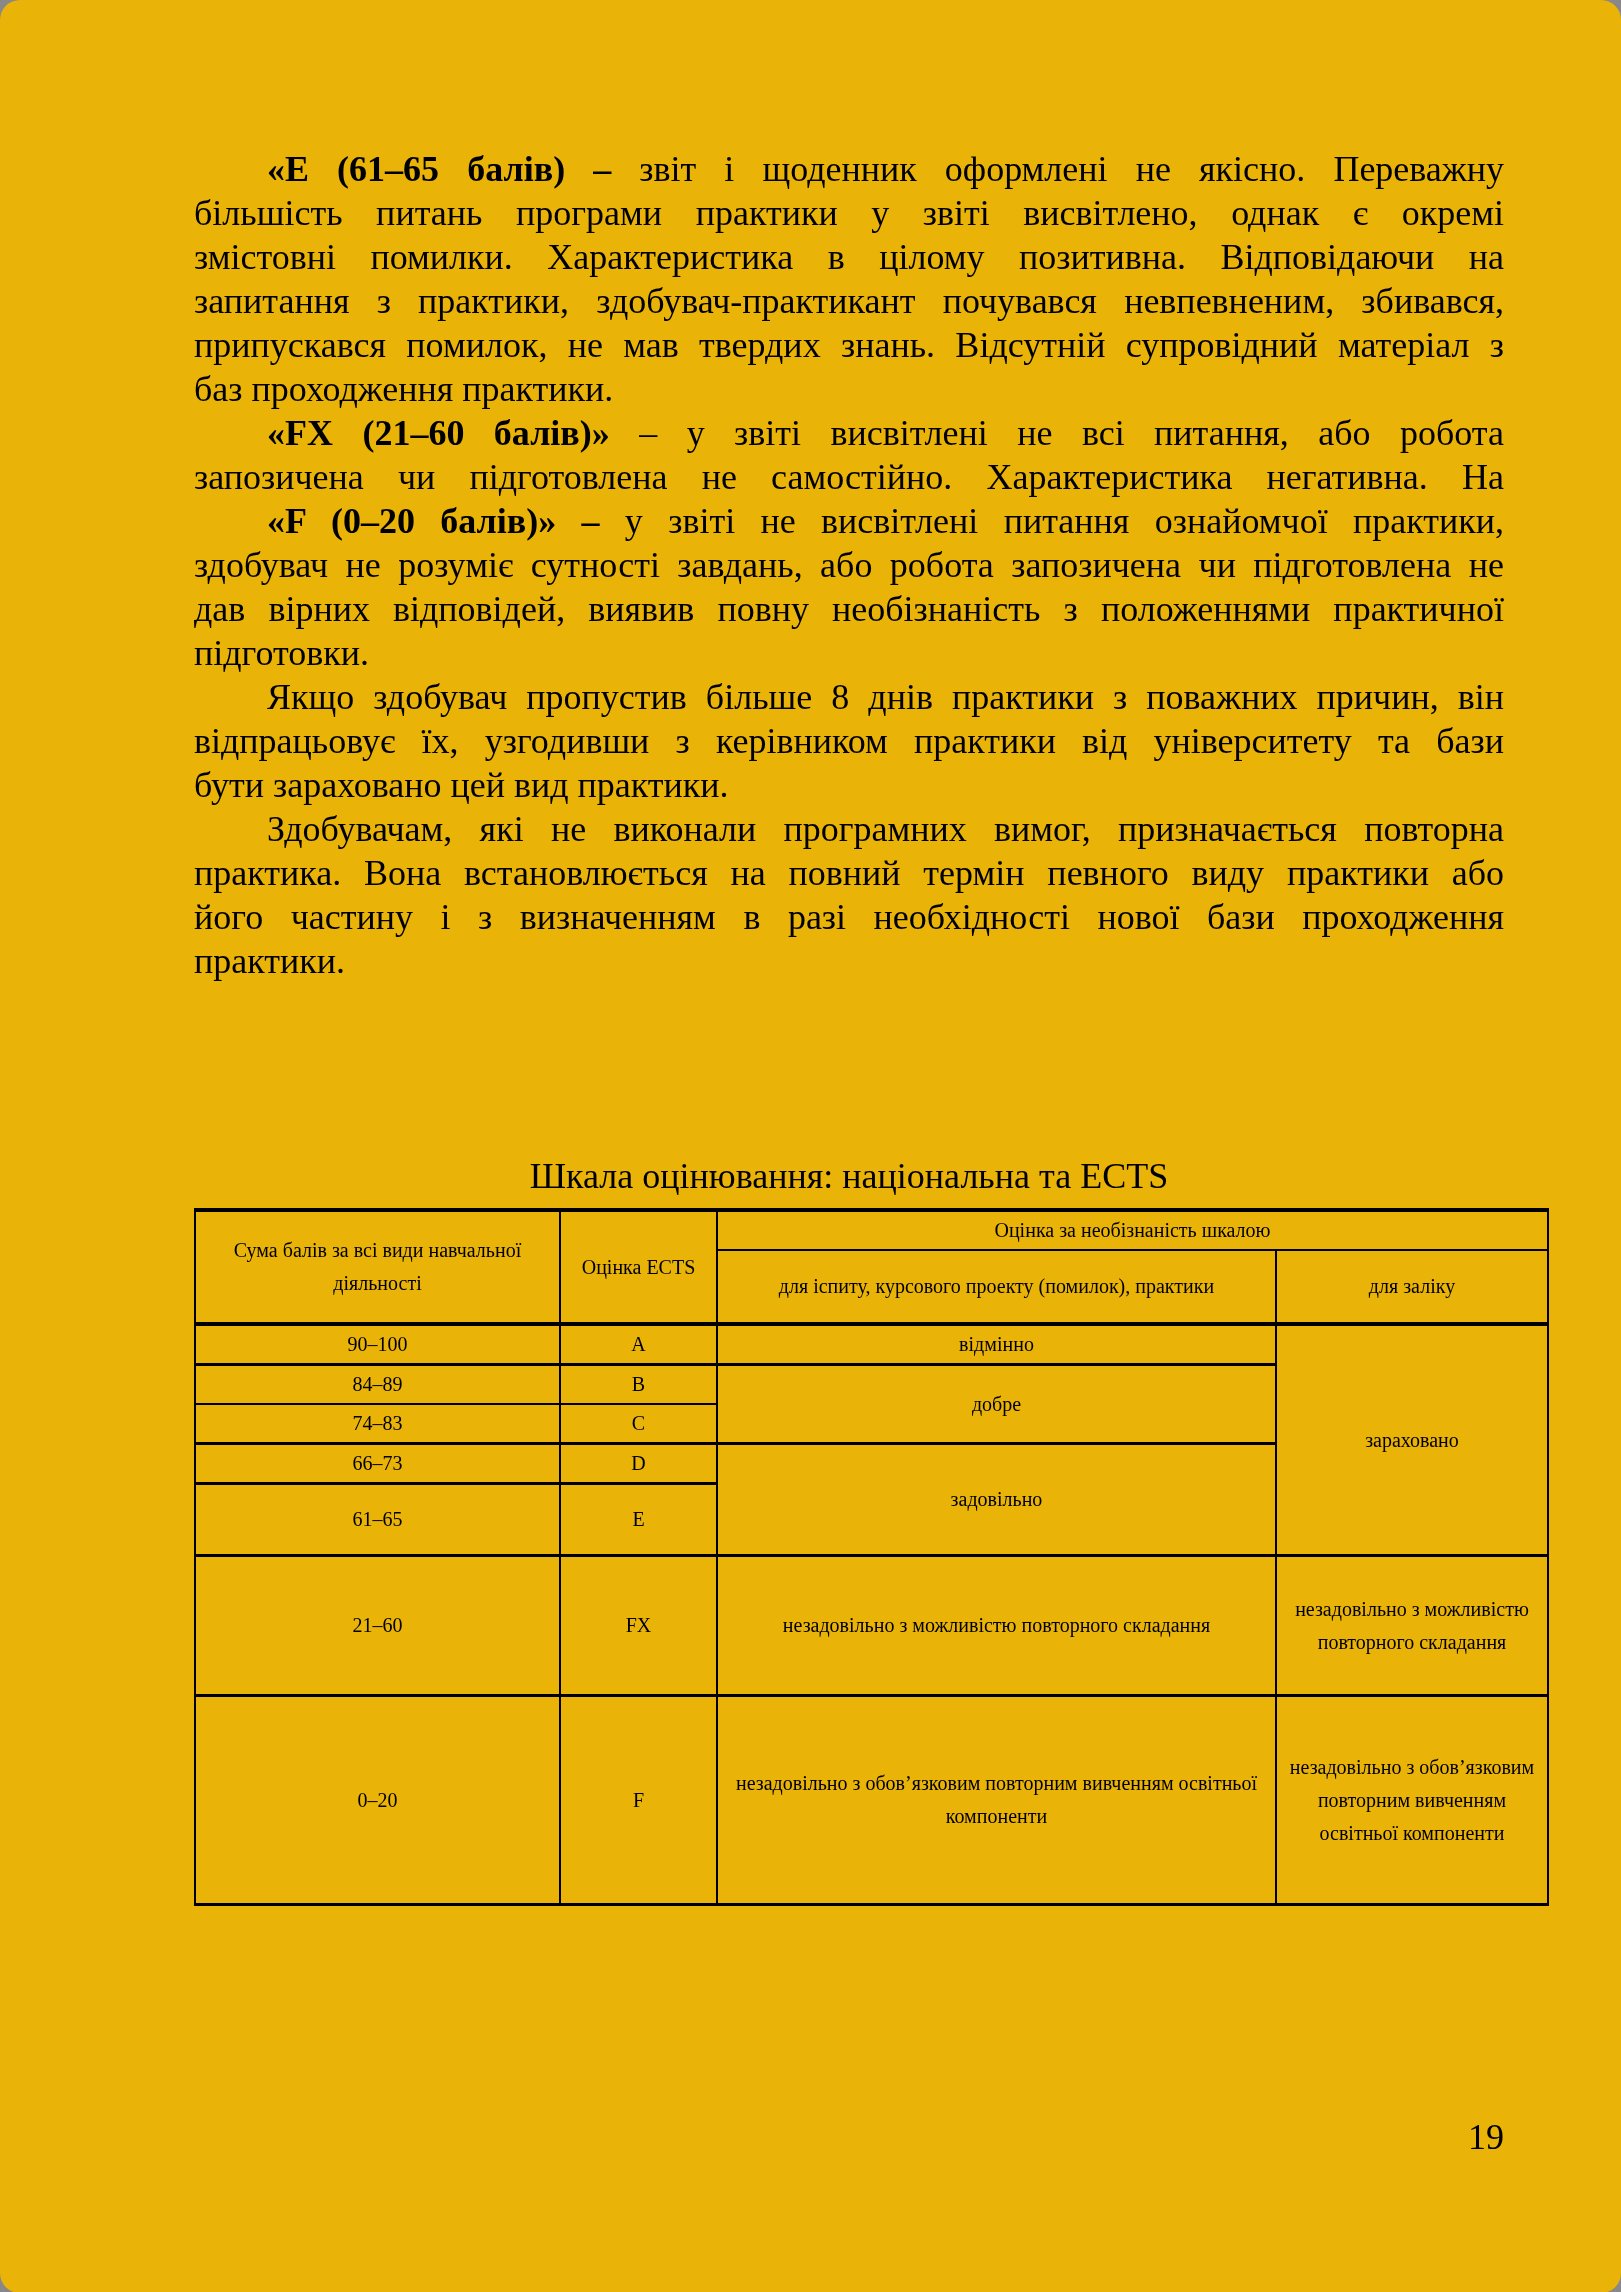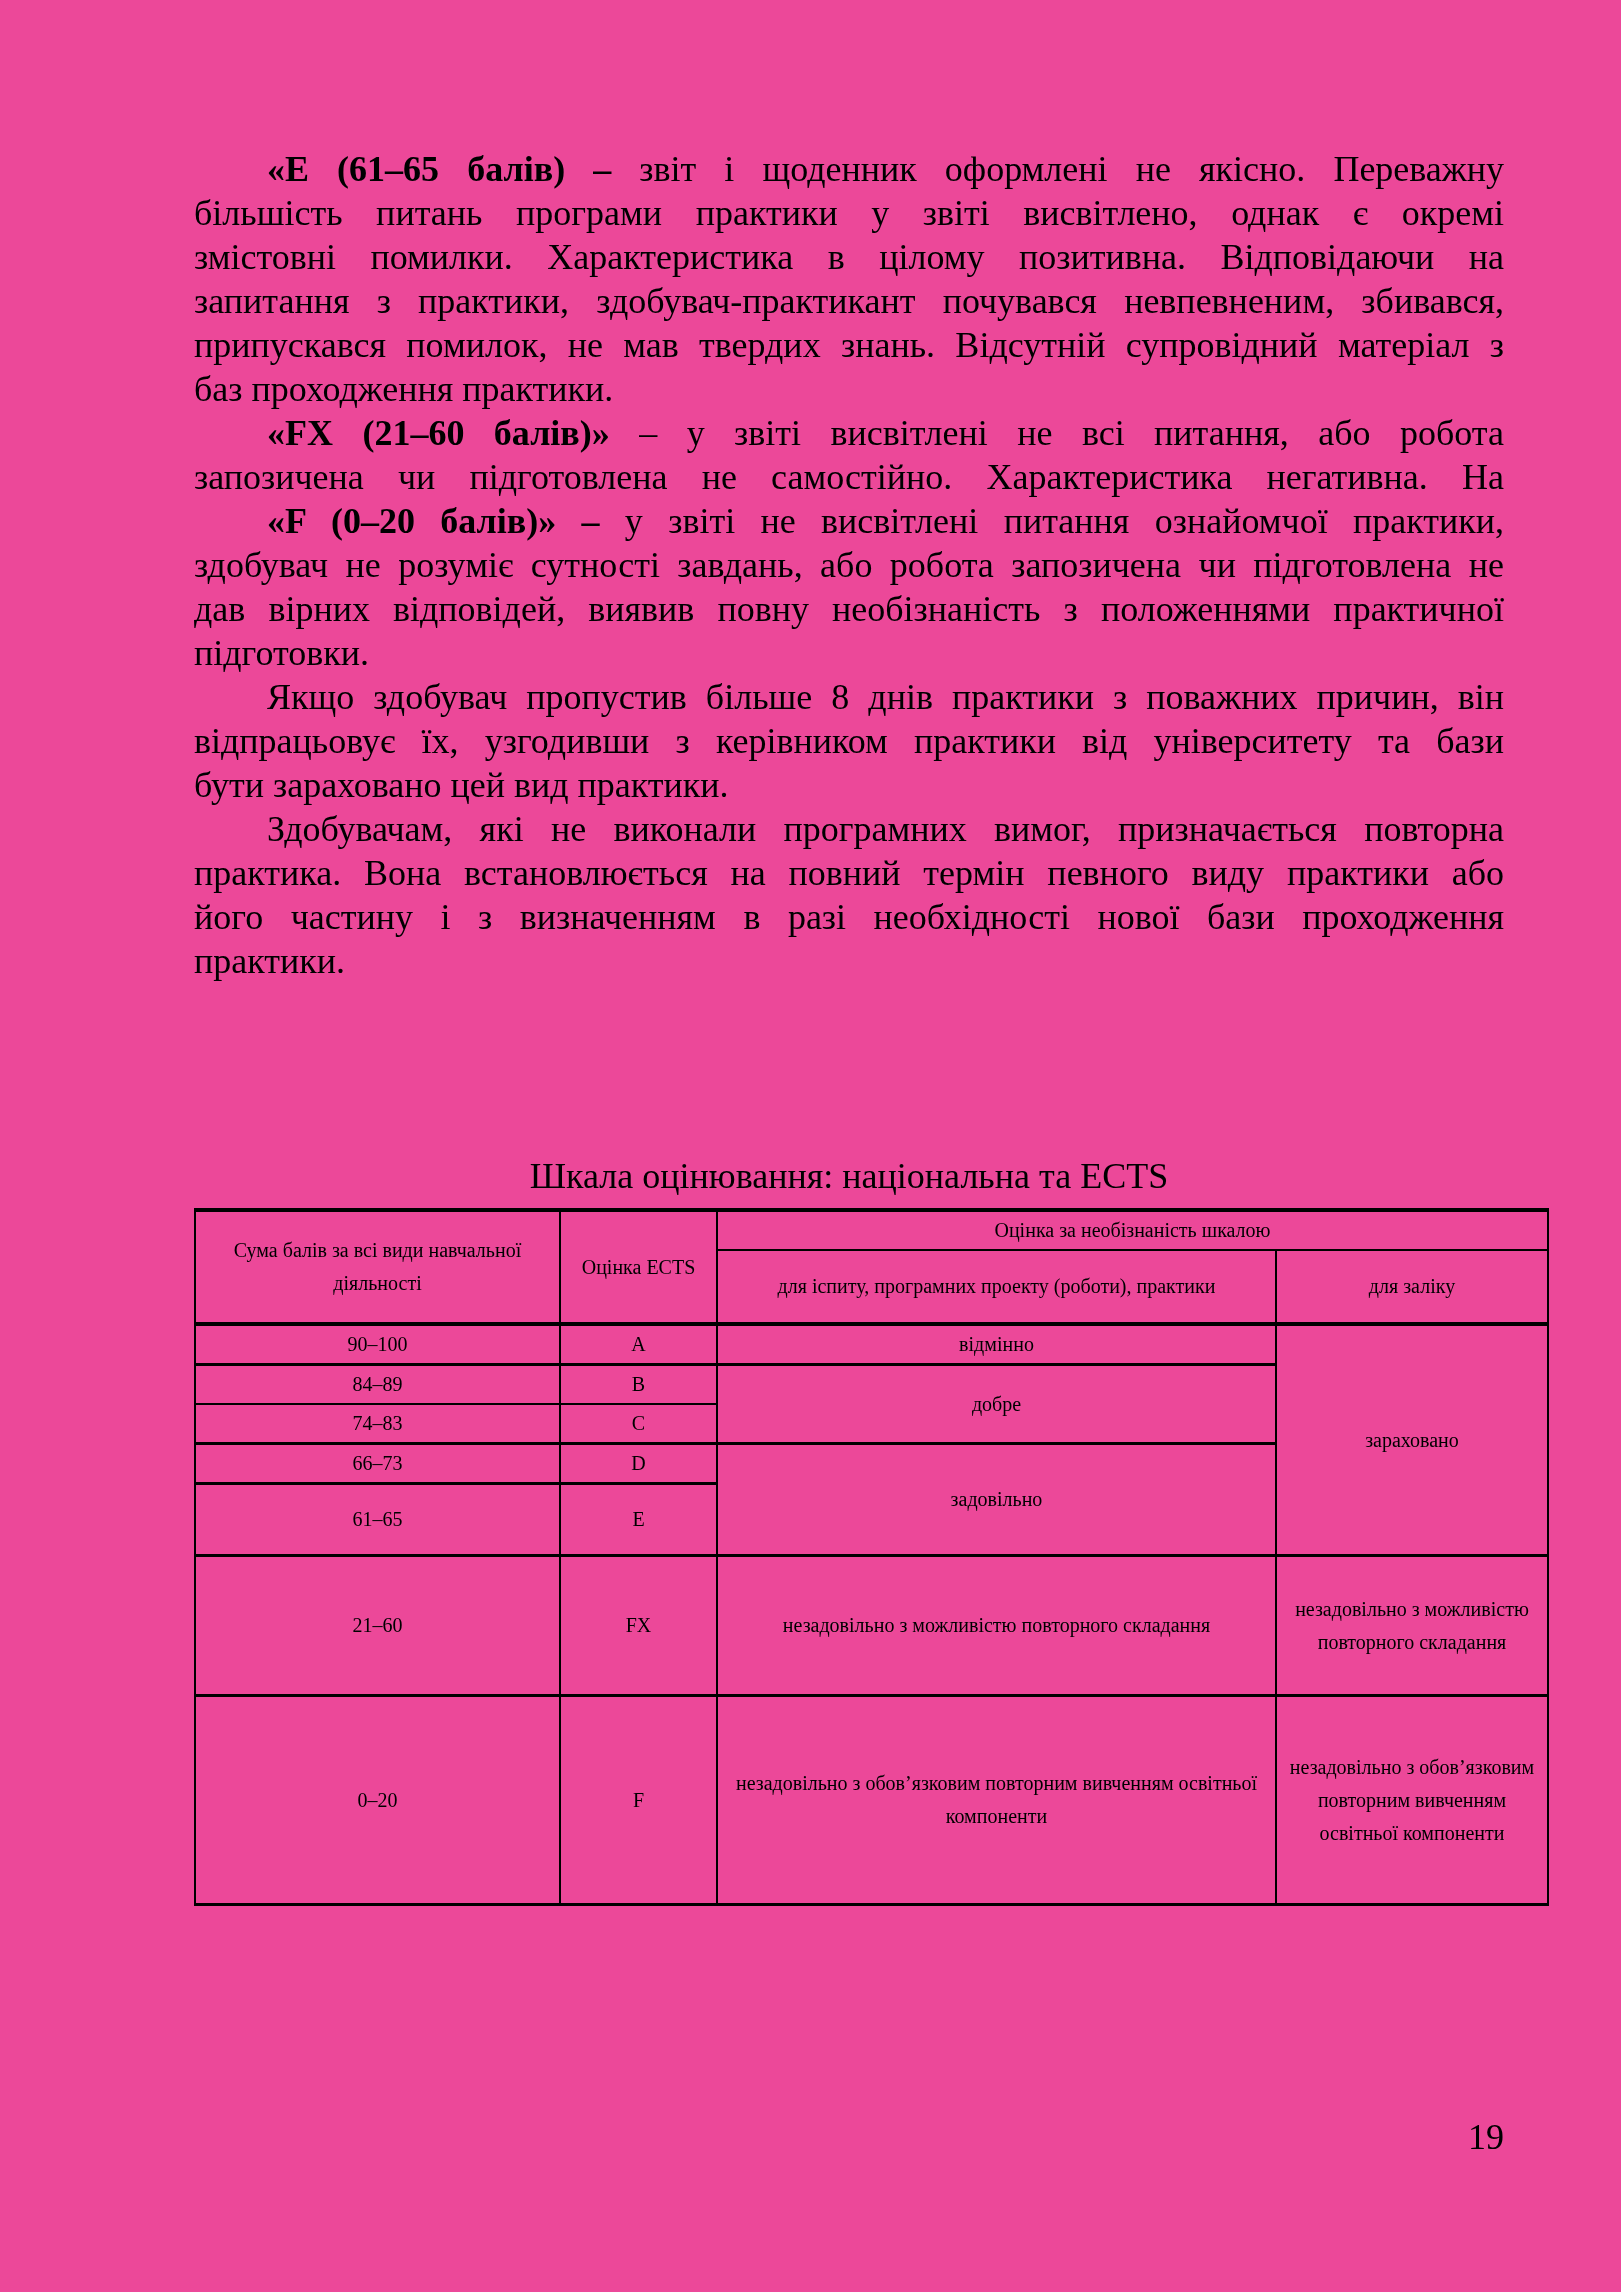--- a/index.html
+++ b/index.html
@@ -1,23 +1,24 @@
 <!DOCTYPE html>
 <html><head>
 <meta charset="utf-8">
 <style>
   html,body { margin:0; padding:0; background:#888; }
   .page {
     position:relative;
     width:1621px; height:2293px;
     margin:0 auto;
-    background:#ec4899;
+    background:#eab308;
     color:#000;
     font-family:"Liberation Serif","DejaVu Serif",serif;
     overflow:hidden;
+    border-radius:20px;
   }
   
   .textblock {
     position:absolute;
     left:194px; top:147px; width:1310px;
     font-size:36px;
     line-height:44px;
   }
   .pline {
     text-align:justify;
@@ -120,21 +121,21 @@
       <col style="width:559px">
       <col style="width:272px">
     </colgroup>
     <tbody>
       <tr style="height:38px">
         <th rowspan="2" class="bb5">Сума балів за всі види навчальної діяльності</th>
         <th rowspan="2" class="bb5">Оцінка ECTS</th>
         <th colspan="2" class="bb3">Оцінка за необізнаність шкалою</th>
       </tr>
       <tr style="height:74px">
-        <th class="bb5">для іспиту, програмних проекту (роботи), практики</th>
+        <th class="bb5">для іспиту, курсового проекту (помилок), практики</th>
         <th class="bb5">для заліку</th>
       </tr>
 
       <tr style="height:34px">
         <td class="bb4">90–100</td>
         <td class="bb4">A</td>
         <td class="bb4">відмінно</td>
         <td rowspan="5" class="bb4">зараховано</td>
       </tr>
       <tr style="height:34px">

